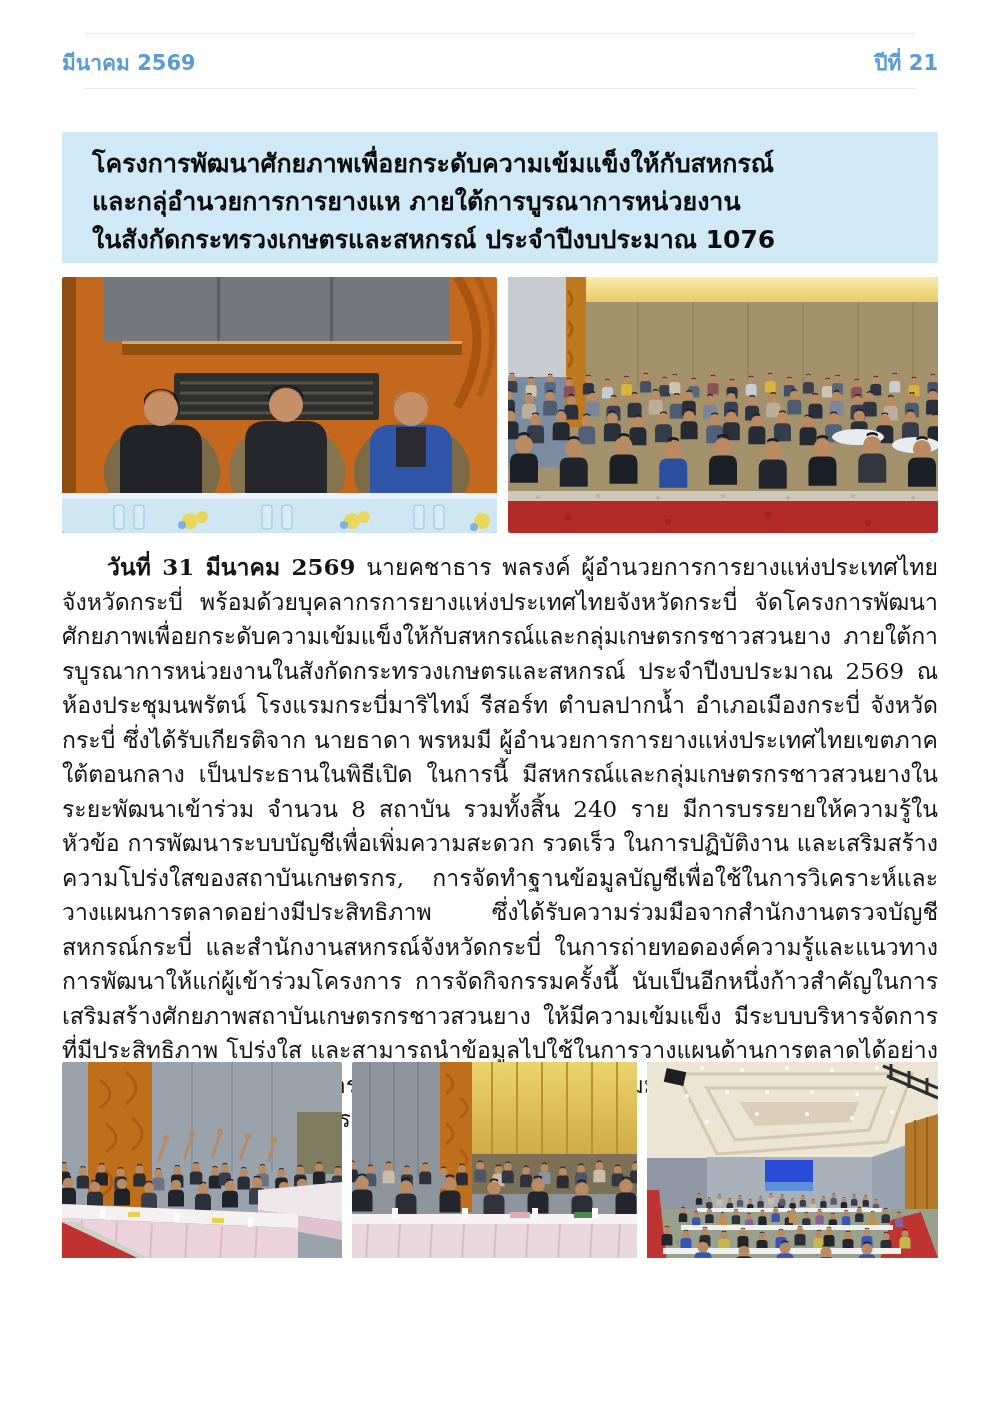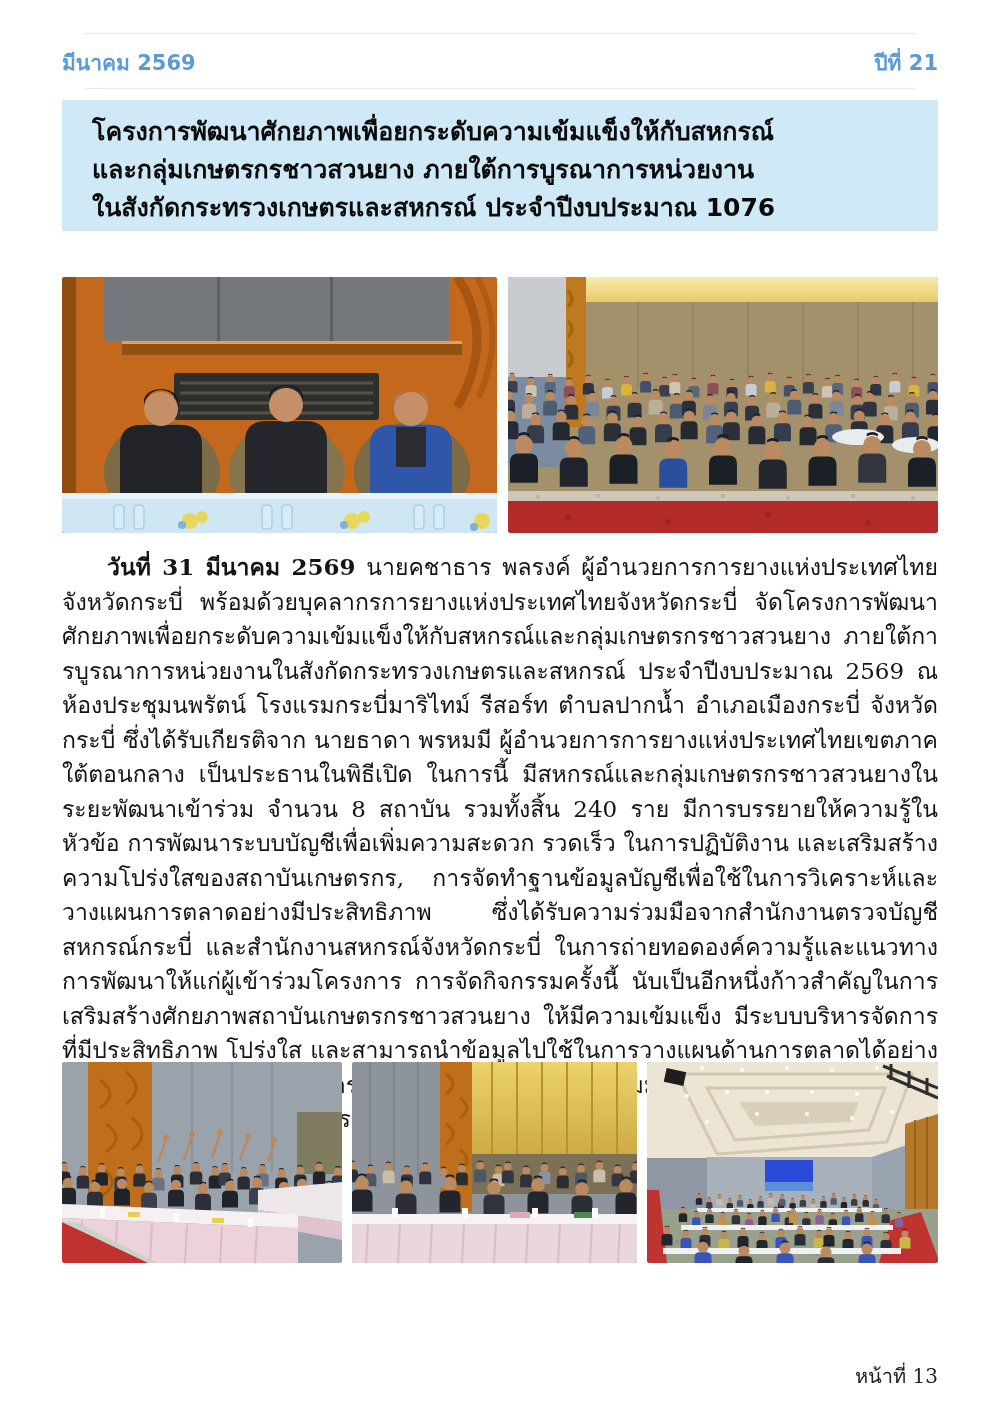--- a/index.html
+++ b/index.html
@@ -1,25 +1,25 @@
 <!DOCTYPE html>
 <html lang="th"><head>
 <meta charset="utf-8">
 <style>
   html,body{margin:0;padding:0;background:#ffffff;}
-  .page{position:relative;width:1000px;height:1414px;background:#ffffff;overflow:hidden;
+  .page{position:relative;width:1000px;height:1258px;background:#ffffff;overflow:hidden;
         font-family:"DejaVu Serif", serif;color:#111;}
   .rule{position:absolute;left:85px;right:85px;height:1px;background:#e3eaf0;}
   .rule-top{top:33px;}
   .rule-bottom{top:88px;}
   .header{position:absolute;left:62px;right:62px;top:46px;display:flex;
           justify-content:space-between;align-items:baseline;
           font-family:"DejaVu Sans", sans-serif;font-weight:bold;
           font-size:21px;color:#5b9bd5;}
-  .banner{position:absolute;left:62px;right:62px;top:100px;height:131px;
+  .banner{position:absolute;left:62px;right:62px;top:132px;height:131px;
           box-sizing:border-box;background:#cfe9f7;padding:13px 30px 0 30px;
           font-family:"DejaVu Sans", sans-serif;font-weight:bold;
           font-size:25px;line-height:38px;color:#0b0b0b;}
   .photos-top{position:absolute;left:62px;top:277px;width:876px;height:256px;
               display:flex;gap:11px;}
   .photos-bottom{position:absolute;left:62px;top:1062px;width:876px;height:201px;
                  display:flex;gap:10px;}
   figure.photo{margin:0;border-radius:3px;overflow:hidden;position:relative;background:#888;}
   figure.photo svg{display:block;width:100%;height:100%;}
   .ph-tl{width:435px;height:256px;}
@@ -61,21 +61,21 @@
 
   <div class="header">
     <span>มีนาคม 2569</span>
     <span>ปีที่ 21</span>
   </div>
 
   <div class="rule rule-bottom"></div>
 
   <div class="banner">
     <div>โครงการพัฒนาศักยภาพเพื่อยกระดับความเข้มแข็งให้กับสหกรณ์</div>
-    <div>และกลุ่มเกษตรกรชาวสวนยาง ภายใต้การบูรณาการหน่วยงาน</div>
+    <div>และกลุ่อำนวยการการยางแห ภายใต้การบูรณาการหน่วยงาน</div>
     <div>ในสังกัดกระทรวงเกษตรและสหกรณ์ ประจำปีงบประมาณ 1076</div>
   </div>
 
   <div class="photos-top">
 
     <figure class="photo ph-tl" aria-label="ผู้บริหารสามท่านนั่งประจำโต๊ะประธานในห้องประชุม">
       <svg viewBox="0 0 435 256" preserveAspectRatio="none">
         <rect width="435" height="256" fill="#c4681d"></rect>
         <path d="M395,0 q40,60 0,130" stroke="#a85512" stroke-width="9" fill="none"></path>
         <path d="M415,0 q30,55 2,120" stroke="#b05c14" stroke-width="6" fill="none"></path>

